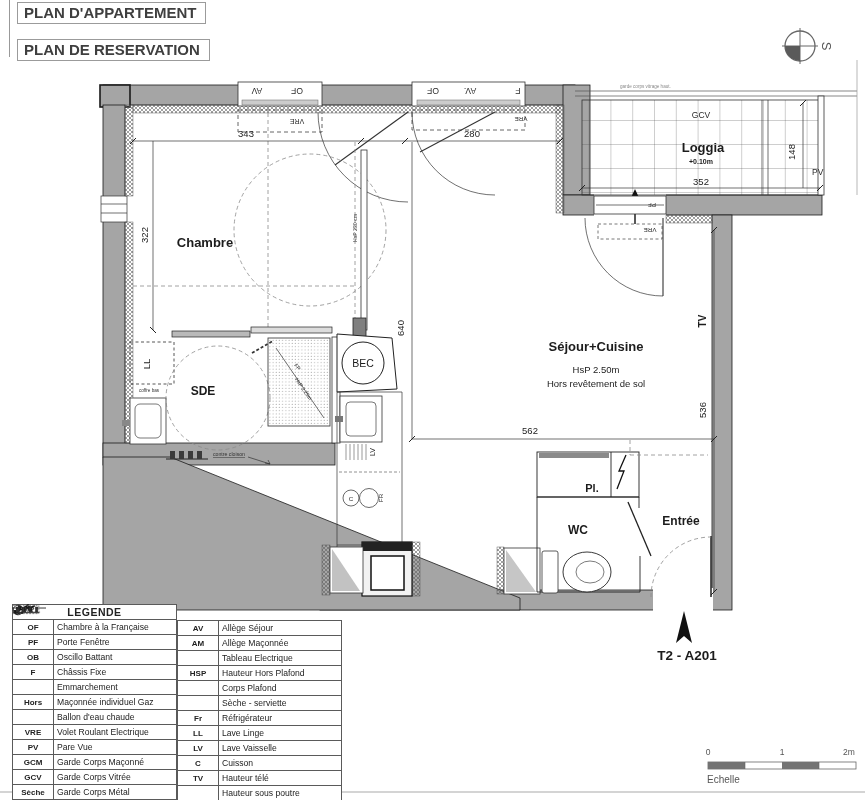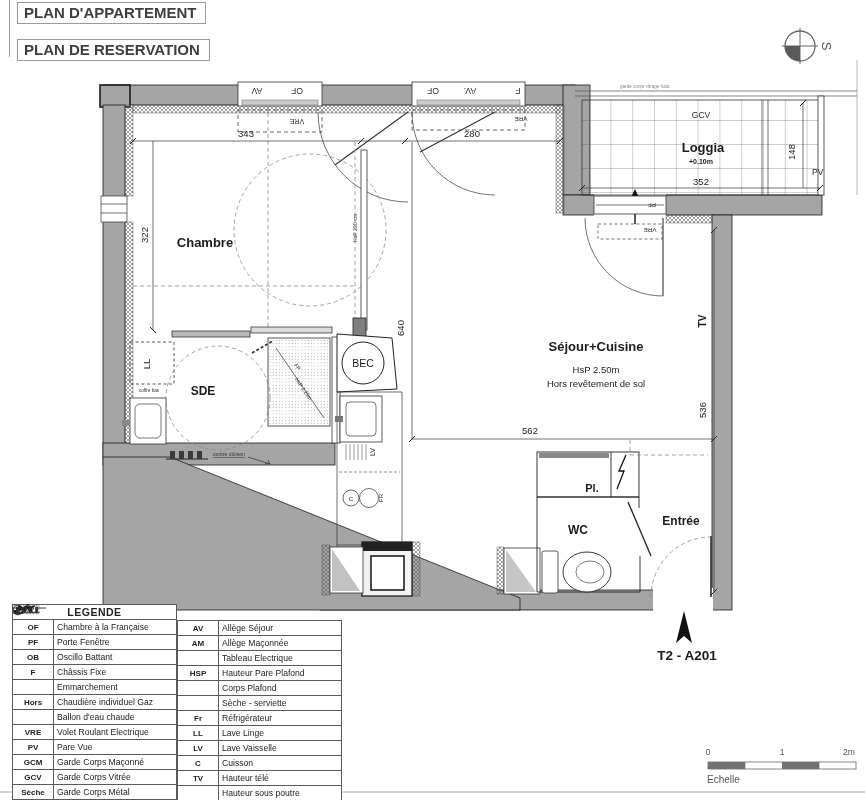--- a/index.html
+++ b/index.html
@@ -343,21 +343,21 @@
             <td class="abbr">
               <svg viewBox="0 0 24 12" width="24" height="11">
                 <path d="M2 10 h8 v-6 h7" fill="none" stroke="#222" stroke-width="1.6"></path>
                 <path d="M16 1 l6 3 -6 3 z" fill="#222"></path>
               </svg>
             </td>
             <td class="lbl">Emmarchement</td>
           </tr>
           <tr>
             <td class="abbr">Hors</td>
-            <td class="lbl">Chaudière individuel Gaz</td>
+            <td class="lbl">Maçonnée individuel Gaz</td>
           </tr>
           <tr>
             <td class="abbr">
               <svg viewBox="0 0 14 14" width="12" height="12">
                 <circle cx="7" cy="7" r="5.6" fill="none" stroke="#222" stroke-width="1.1"></circle>
                 <path d="M7 7 L7 1.4 A5.6 5.6 0 0 1 12.6 7 Z" fill="#222"></path>
                 <path d="M7 7 L7 12.6 A5.6 5.6 0 0 1 1.4 7 Z" fill="#222"></path>
               </svg>
             </td>
             <td class="lbl">Ballon d'eau chaude</td>
@@ -398,21 +398,21 @@
             <tr>
               <td class="abbr">
                 <svg viewBox="0 0 26 12" width="26" height="11">
                   <polyline points="1,10 9,3 7,7 16,1 14,5 24,2" fill="none" stroke="#111" stroke-width="1.4"></polyline>
                 </svg>
               </td>
               <td class="lbl">Tableau Electrique</td>
             </tr>
             <tr>
               <td class="abbr">HSP</td>
-              <td class="lbl">Hauteur Pare Plafond</td>
+              <td class="lbl">Hauteur Hors Plafond</td>
             </tr>
             <tr>
               <td class="abbr">
                 <svg viewBox="0 0 30 12" width="28" height="11">
                   <rect x="1" y="1.5" width="28" height="9" fill="none" stroke="#666" stroke-width=".8" stroke-dasharray="2 1.5"></rect>
                   <g fill="#777">
                     <circle cx="5" cy="4.5" r=".6"></circle>
                     <circle cx="10" cy="4.5" r=".6"></circle>
                     <circle cx="15" cy="4.5" r=".6"></circle>
                     <circle cx="20" cy="4.5" r=".6"></circle>

